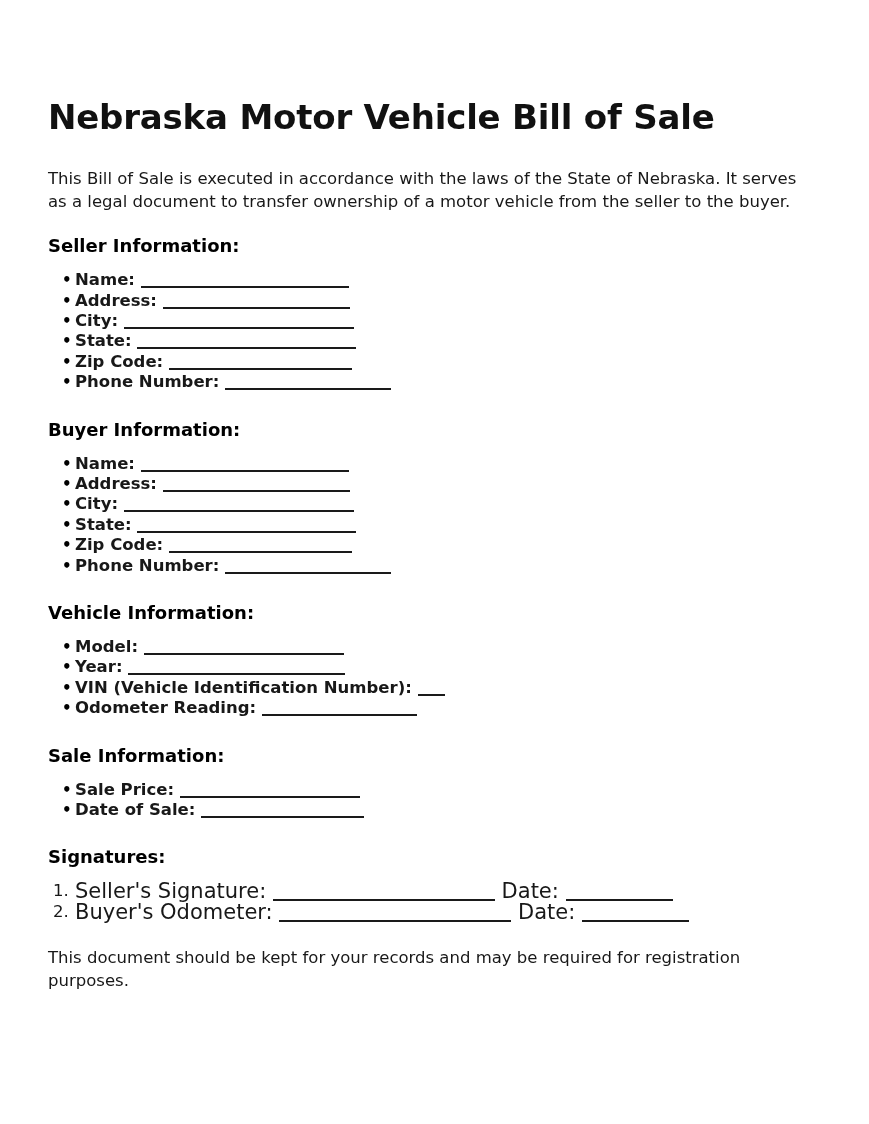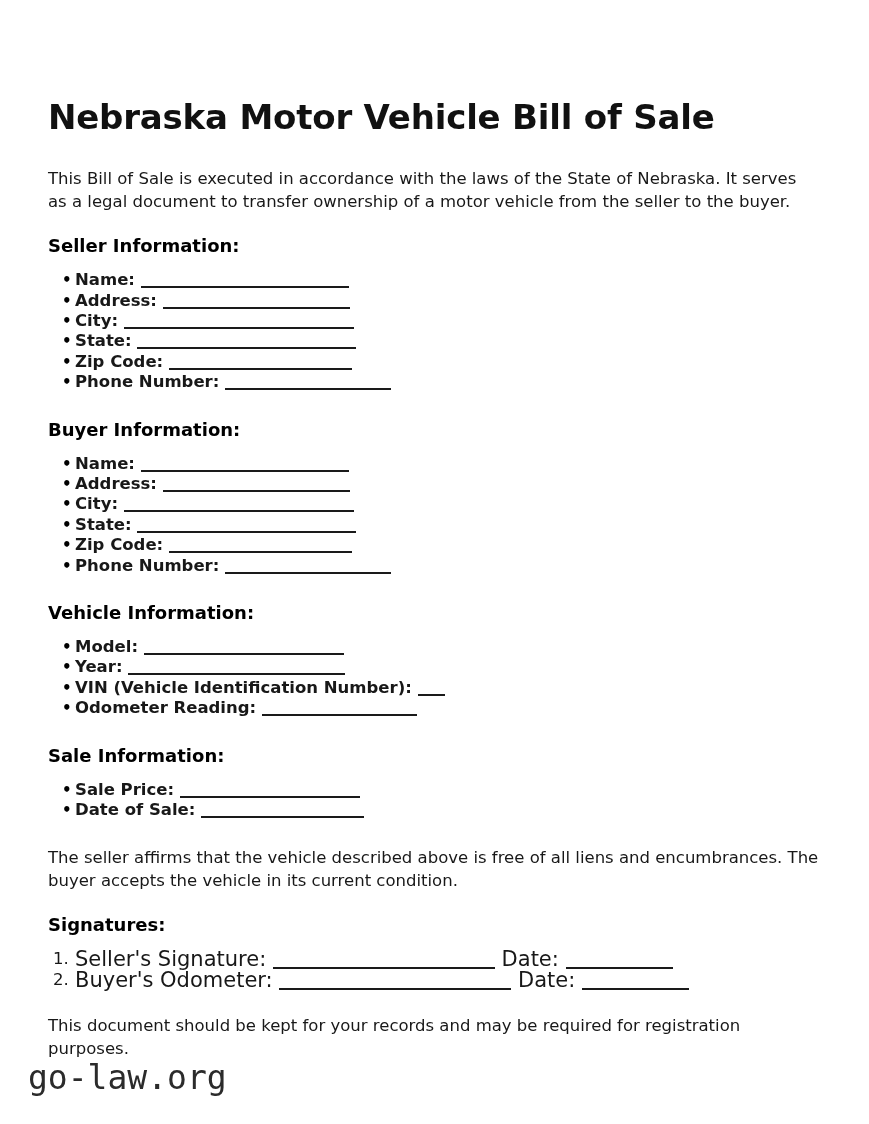--- a/index.html
+++ b/index.html
@@ -170,27 +170,25 @@
         <li><span class="field-label">VIN (Vehicle Identification Number): </span><span class="blank" style="width: 27px;"></span></li>
         <li><span class="field-label">Odometer Reading: </span><span class="blank" style="width: 155px;"></span></li>
       </ul>
 
     <h2 class="section-heading">Sale Information:</h2>
     <ul class="fields">
         <li><span class="field-label">Sale Price: </span><span class="blank" style="width: 180px;"></span></li>
         <li><span class="field-label">Date of Sale: </span><span class="blank" style="width: 163px;"></span></li>
       </ul>
 
-    <p class="para">The seller affirms that the vehicle described above is free of all liens and encumbrances. The buyer accepts the vehicle in its current condition.</p>
 
 
     <h2 class="section-heading">Signatures:</h2>
     <ol class="signatures">
         <li><span class="field-label">Seller's Signature: </span><span class="blank" style="width: 222px;"></span><span class="field-label"> Date: </span><span class="blank" style="width: 107px;"></span></li>
         <li><span class="field-label">Buyer's Odometer: </span><span class="blank" style="width: 232px;"></span><span class="field-label"> Date: </span><span class="blank" style="width: 107px;"></span></li>
       </ol>
 
     <p class="para">This document should be kept for your records and may be required for registration purposes.</p>
 
   </div>
 
-  <div class="footer-mark">go-law.org</div>
 </div>
 
 </body></html>

